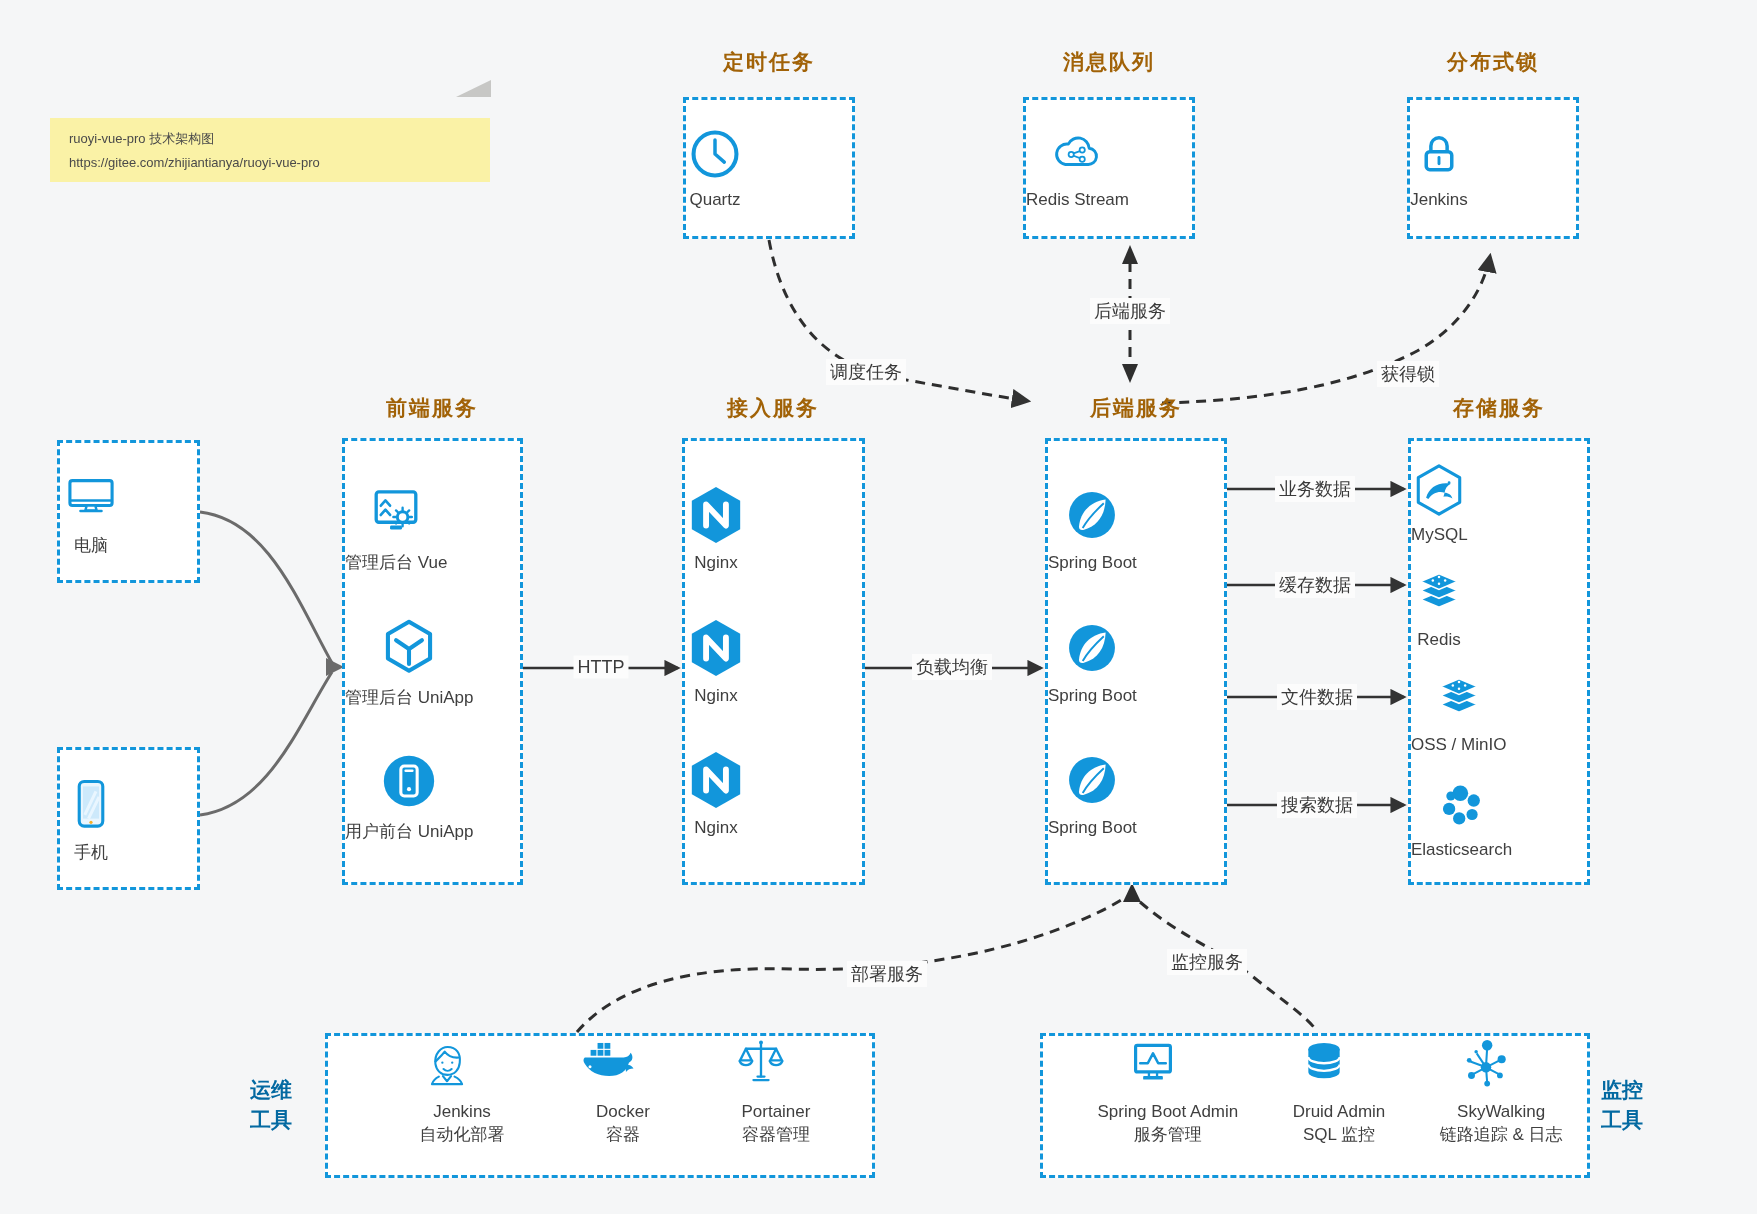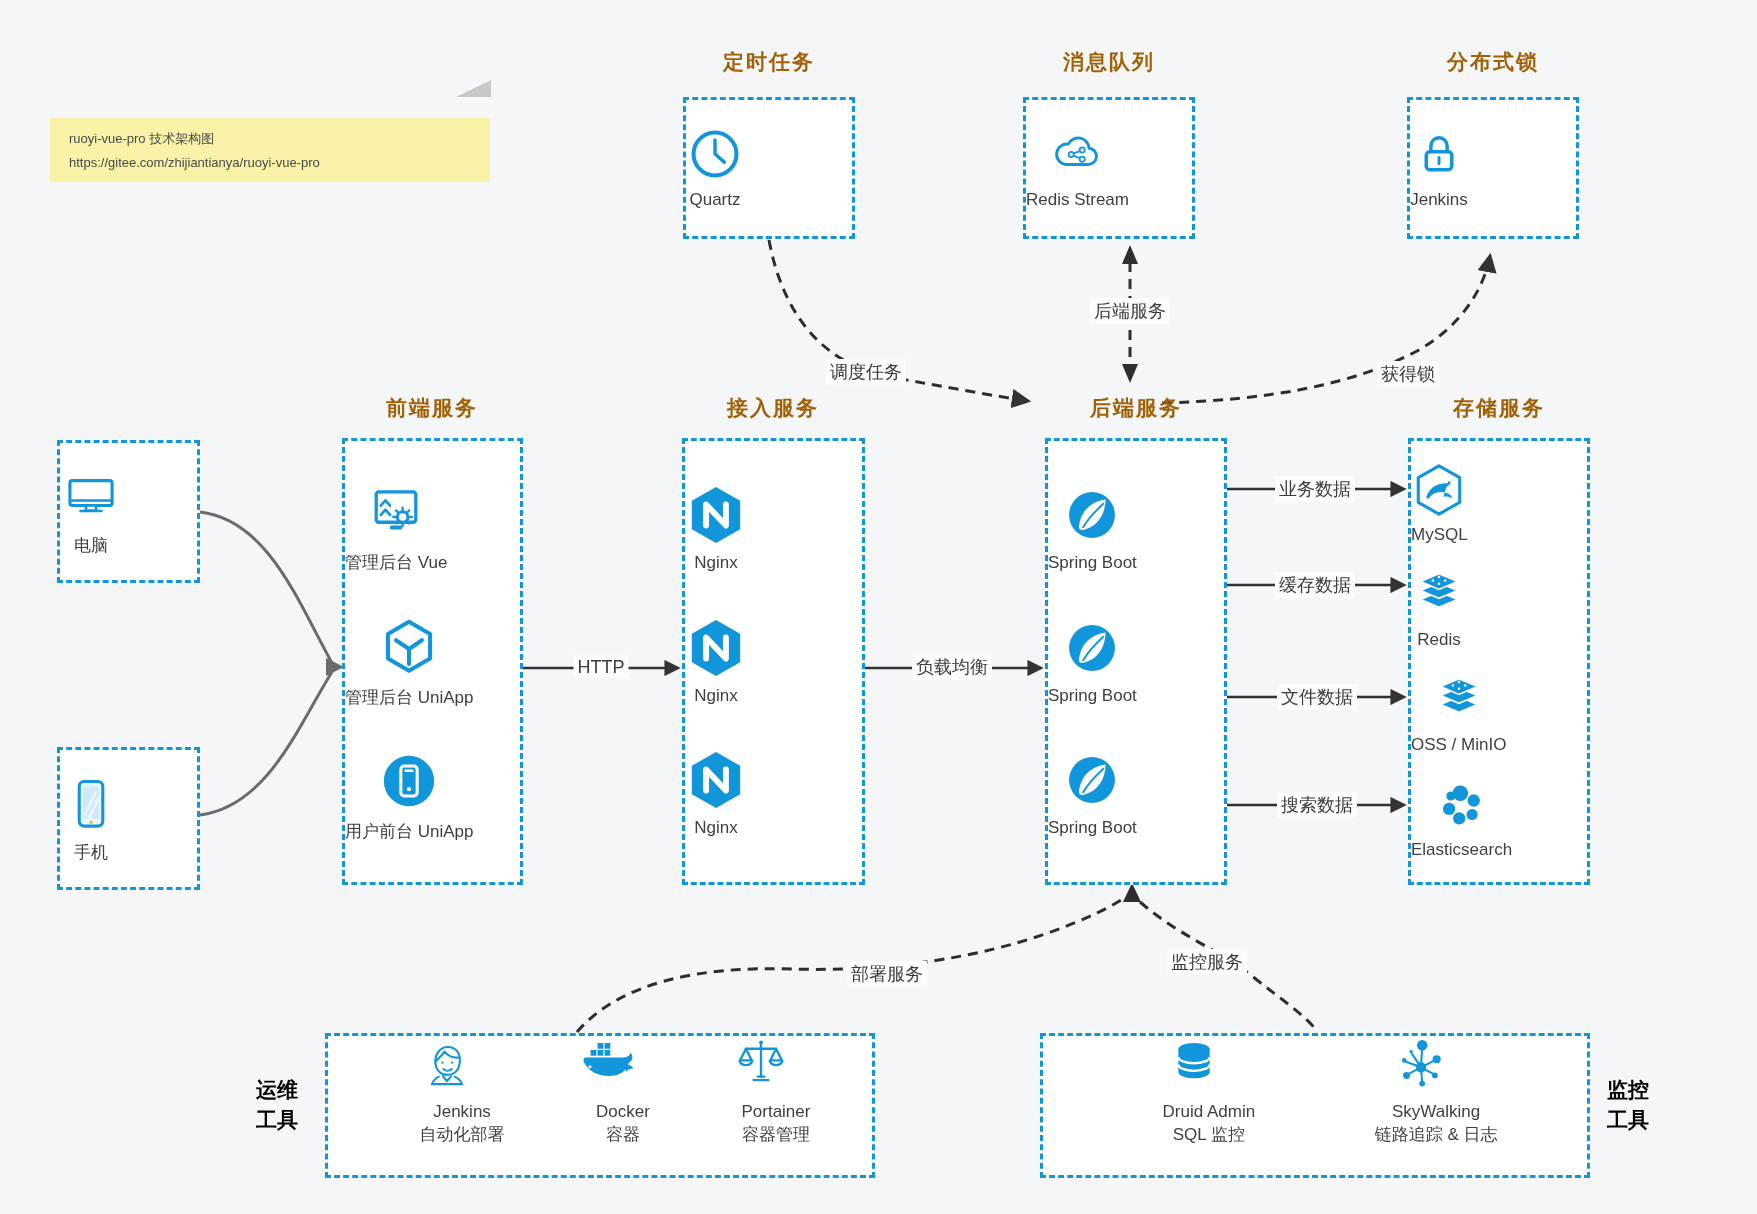--- a/index.html
+++ b/index.html
@@ -1,22 +1,22 @@
 <!DOCTYPE html>
 <html><head>
 <meta charset="utf-8">
 <style>
   html,body{margin:0;padding:0;background:#f5f6f7;}
   .canvas{position:relative;width:1757px;height:1214px;background:#f5f6f7;
     font-family:"Liberation Sans","DejaVu Sans",sans-serif;color:#3f3f3f;overflow:hidden;}
   .edges{position:absolute;left:0;top:0;pointer-events:none;}
   .gtitle{position:absolute;width:184px;text-align:center;font-size:21px;font-weight:bold;
     color:#a16207;letter-spacing:2px;white-space:nowrap;}
-  .side-title{position:absolute;width:48px;font-size:21px;font-weight:bold;color:#000000;
-    line-height:30px;text-align:right;}
+  .side-title{position:absolute;width:48px;font-size:21px;font-weight:bold;color:#0369a1;
+    line-height:30px;text-align:left;}
   .gbox{position:absolute;box-sizing:border-box;background:#ffffff;border:3px dashed #1296db;
     display:flex;align-items:flex-start;}
   .gbox.col{flex-direction:column;justify-content:space-evenly;}
   .gbox.row{flex-direction:row;justify-content:space-evenly;}
   .item{display:flex;flex-direction:column;align-items:center;gap:7px;}
   .ilabel{font-size:17px;color:#3f3f3f;white-space:nowrap;line-height:1.2;}
   .isub{font-size:17px;color:#3f3f3f;white-space:nowrap;line-height:1.35;text-align:center;margin-left:30px;}
   .elabel{position:absolute;transform:translate(-50%,-50%);font-size:18px;color:#3a3a3a;
     background:#fcfcfc;padding:1px 4px;white-space:nowrap;z-index:5;}
   .note{position:absolute;left:50px;top:97px;width:440px;height:64px;background:#faf2a6;
@@ -381,20 +381,29 @@
         <div class="isub">Portainer</div>
         <div class="isub">容器管理</div>
       </div>
     </div>
   </div>
 
   <div class="side-title" style="left:1601px;top:1075px">监控工具</div>
   <div class="gbox row" style="left:1040px;top:1033px;width:550px;height:145px">
     <div class="item">
       <svg class="icon" width="58" height="58">
+          <use href="#sym-monitor-chart"></use>
+        </svg>
+      <div>
+        <div class="isub">Spring Boot Admin</div>
+        <div class="isub">服务管理</div>
+      </div>
+    </div>
+    <div class="item">
+      <svg class="icon" width="58" height="58">
           <use href="#sym-database"></use>
         </svg>
       <div>
         <div class="isub">Druid Admin</div>
         <div class="isub">SQL 监控</div>
       </div>
     </div>
     <div class="item">
       <svg class="icon" width="58" height="58">
           <use href="#sym-skywalking"></use>

